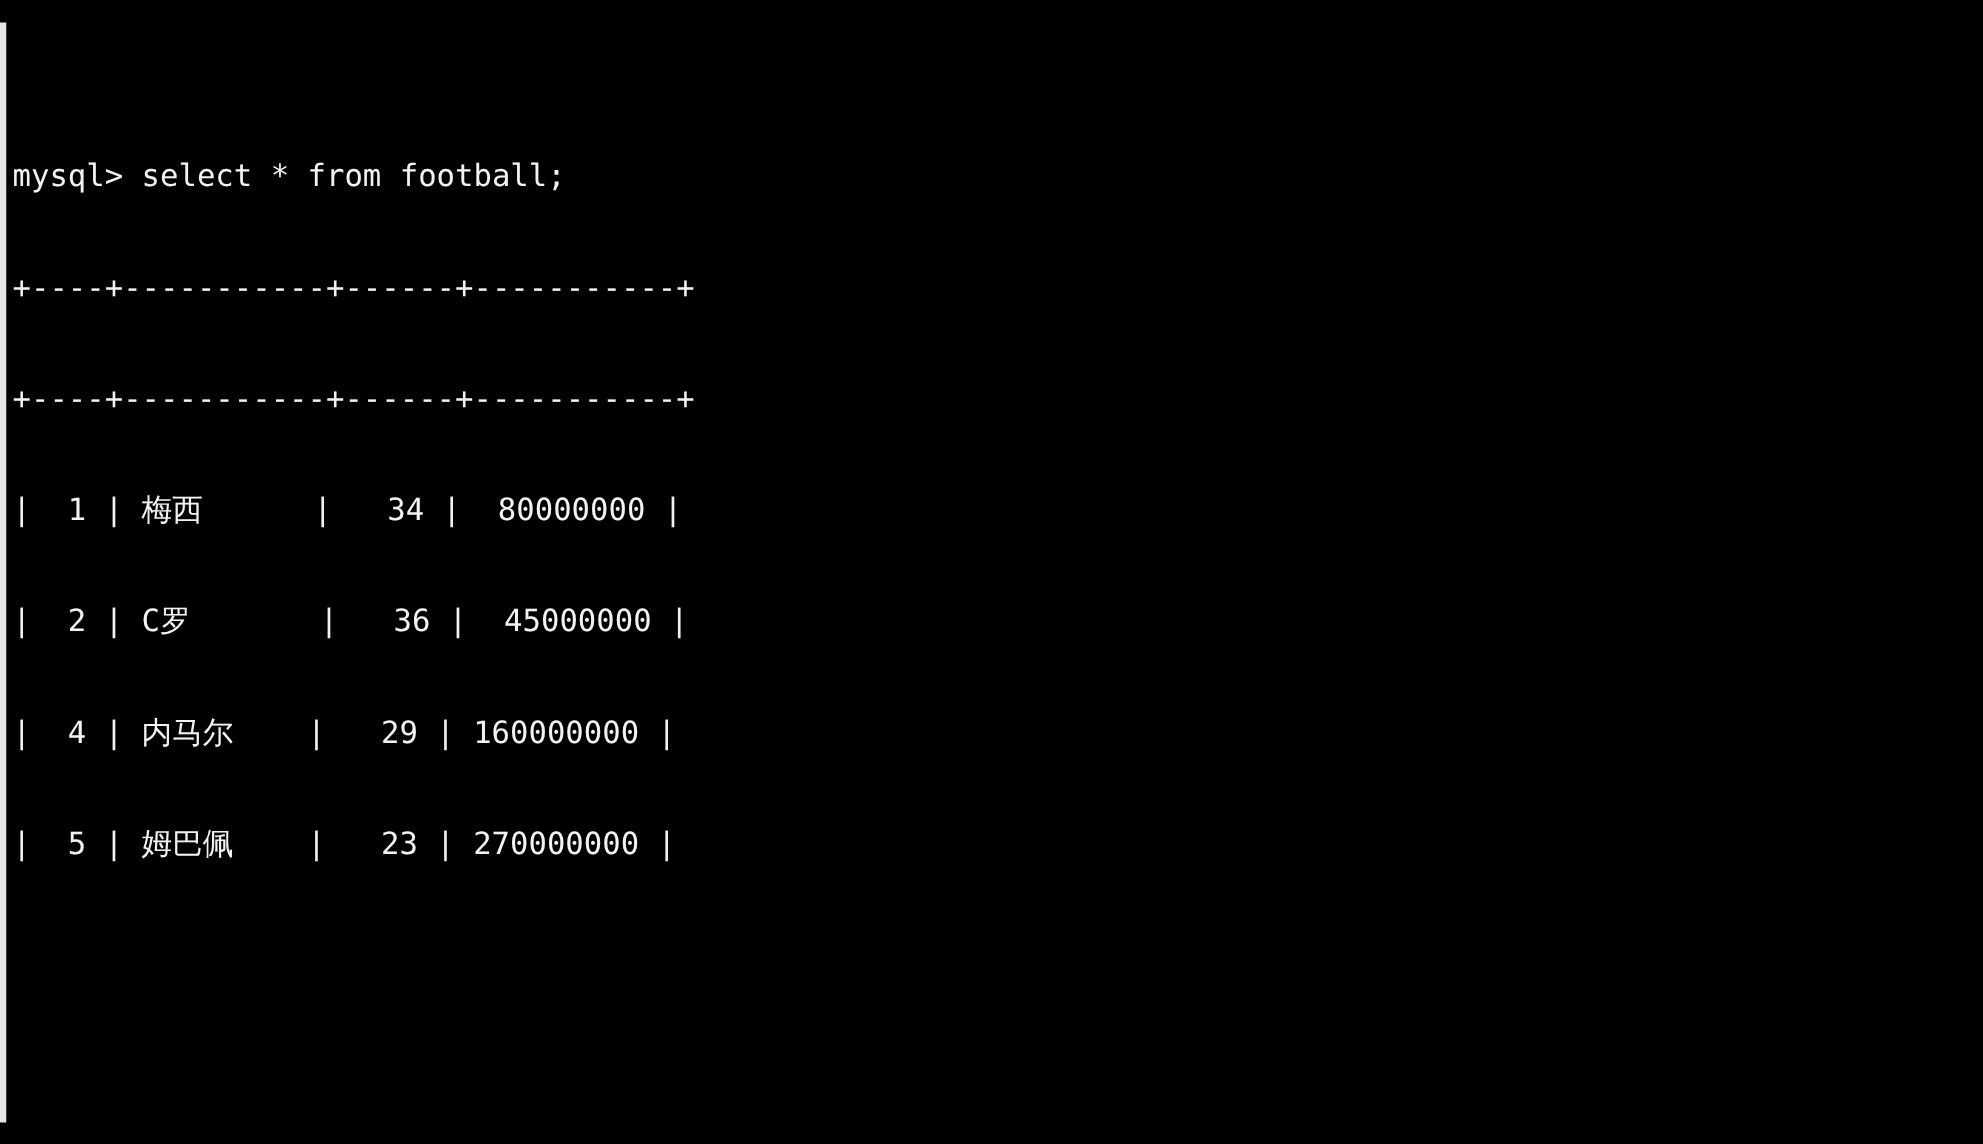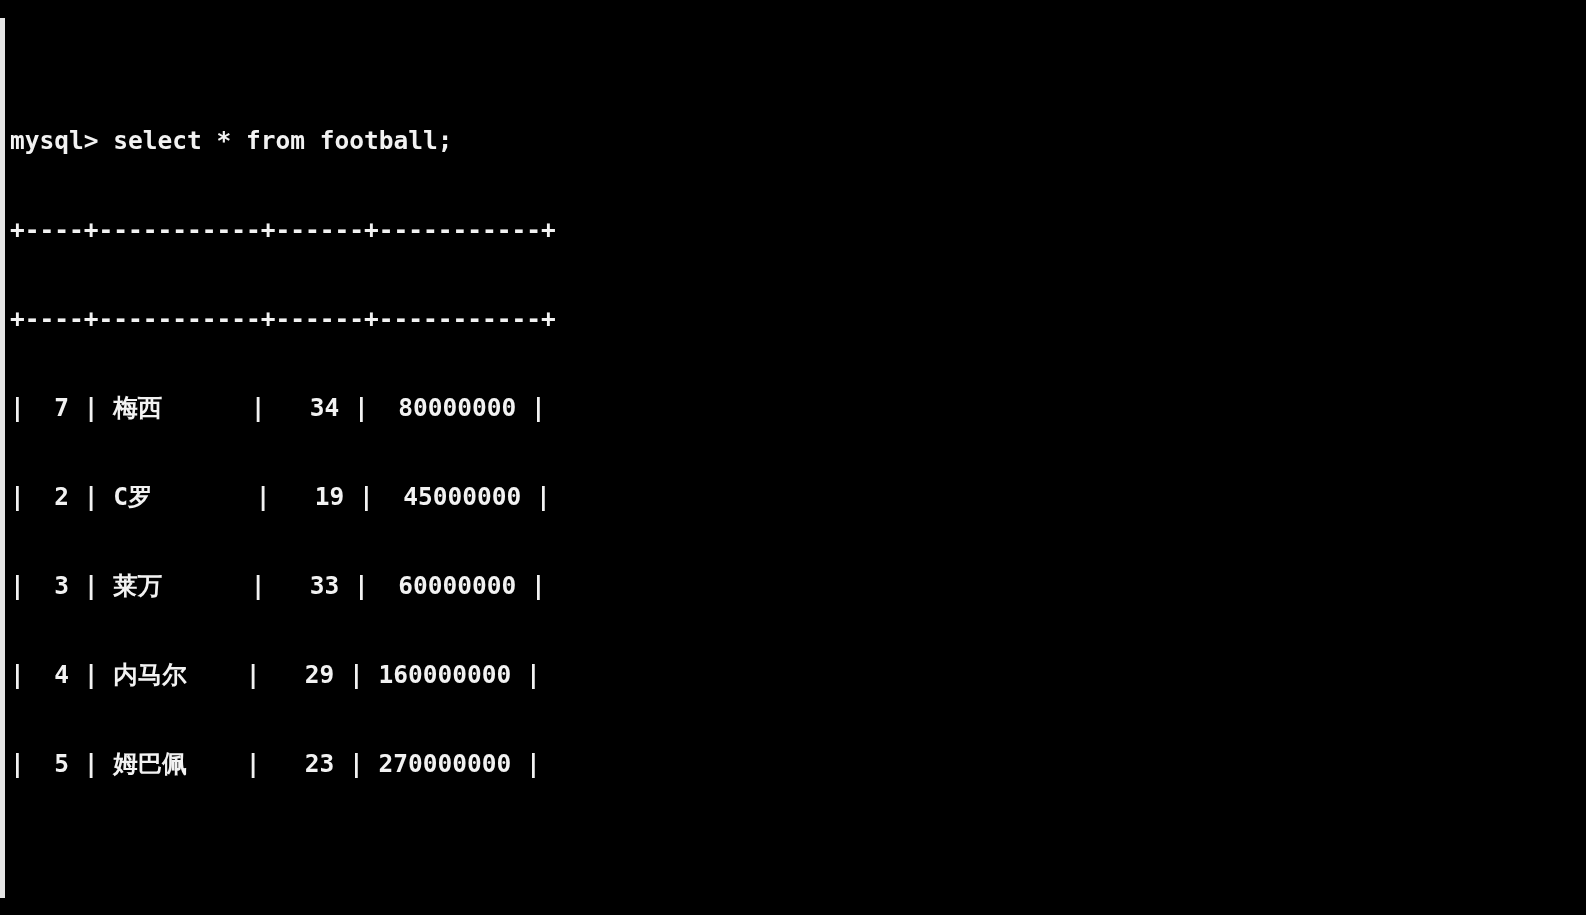--- a/index.html
+++ b/index.html
@@ -30,37 +30,35 @@
     color: #f2f2f2;
     font-size: 24.5px;
     line-height: 29.7px;
     white-space: pre;
     letter-spacing: 0px;
   }
   .line {
     white-space: pre;
     height: 29.7px;
     position: relative;
-    font-weight: bold;
   }
 </style>
 </head>
 <body>
 
 <div id="left-edge"></div>
 
 <div id="terminal">
 
   
   <div class="line">mysql&gt; select * from football;</div>
   <div class="line">+----+-----------+------+-----------+</div>
   <div class="line">+----+-----------+------+-----------+</div>
-  <div class="line">|  7 | 梅西      |   34 |  80000000 |</div>
-  <div class="line">|  2 | C罗       |   19 |  45000000 |</div>
-  <div class="line">|  3 | 莱万      |   33 |  60000000 |</div>
+  <div class="line">|  1 | 梅西      |   34 |  80000000 |</div>
+  <div class="line">|  2 | C罗       |   36 |  45000000 |</div>
   <div class="line">|  4 | 内马尔    |   29 | 160000000 |</div>
   <div class="line">|  5 | 姆巴佩    |   23 | 270000000 |</div>
   
   
   
   
 
   
 
   

